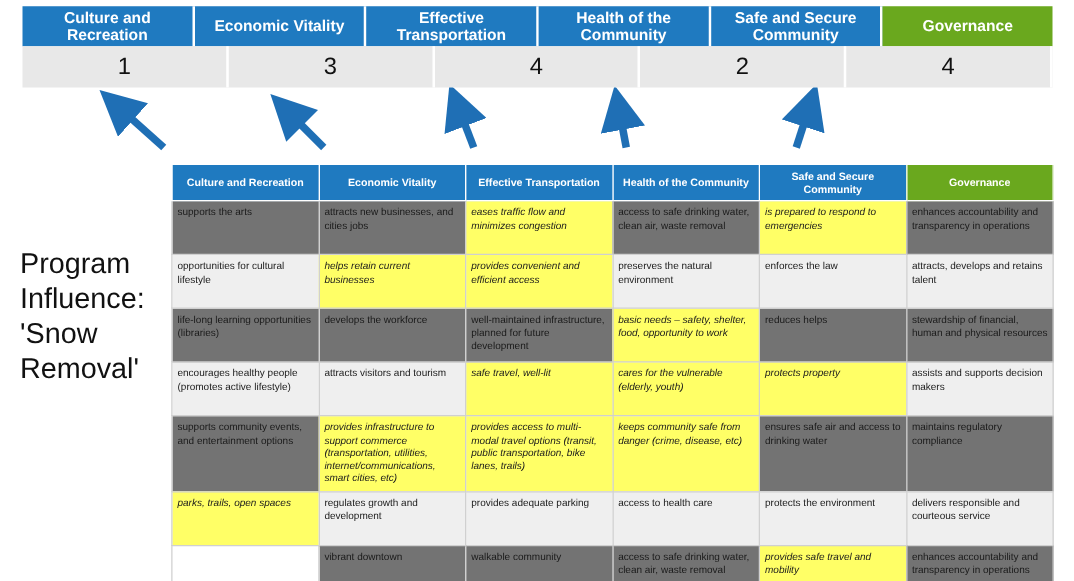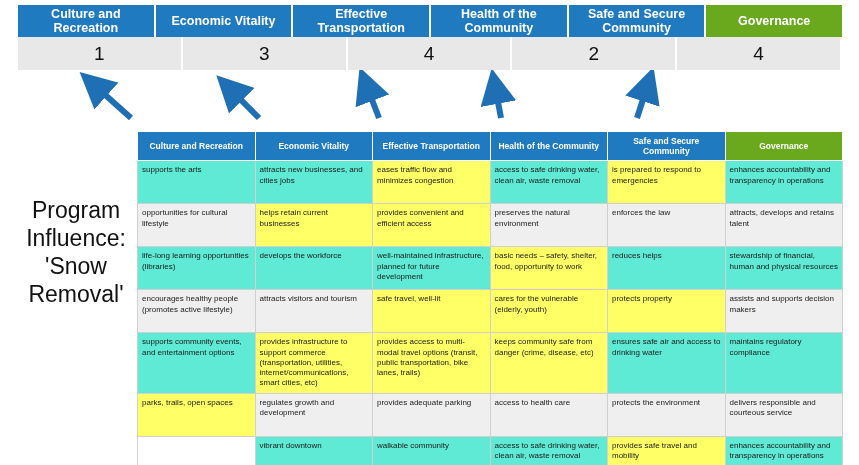--- a/index.html
+++ b/index.html
@@ -77,21 +77,20 @@
 
   
   #caption {
     position: absolute;
     left: 16px;
     top: 196px;
     width: 120px;
     font-size: 23px;
     color: #111111;
     line-height: 1.22;
-    text-align: center;
   }
 
   
   #matrix {
     position: absolute;
     left: 137px;
     top: 131px;
     width: 706px;
     border-collapse: collapse;
     table-layout: fixed;
@@ -112,27 +111,28 @@
     background: #6aa81e;
   }
   #matrix td {
     font-size: 8px;
     color: #1a1a1a;
     border: 1px solid #d0d0d0;
     padding: 4px 4px;
     vertical-align: top;
     line-height: 1.28;
     height: 34px;
-    background: #5eead4;
+    background: #737373;
   }
   #matrix tr.alt td {
     background: #efefef;
   }
   #matrix td.hl {
     background: #ffff66 !important;
+    font-style: italic;
   }
   #matrix td.empty {
     background: #ffffff !important;
     border-color: #d0d0d0;
   }
 </style>
 </head>
 <body>
 
 <div id="top-header">

